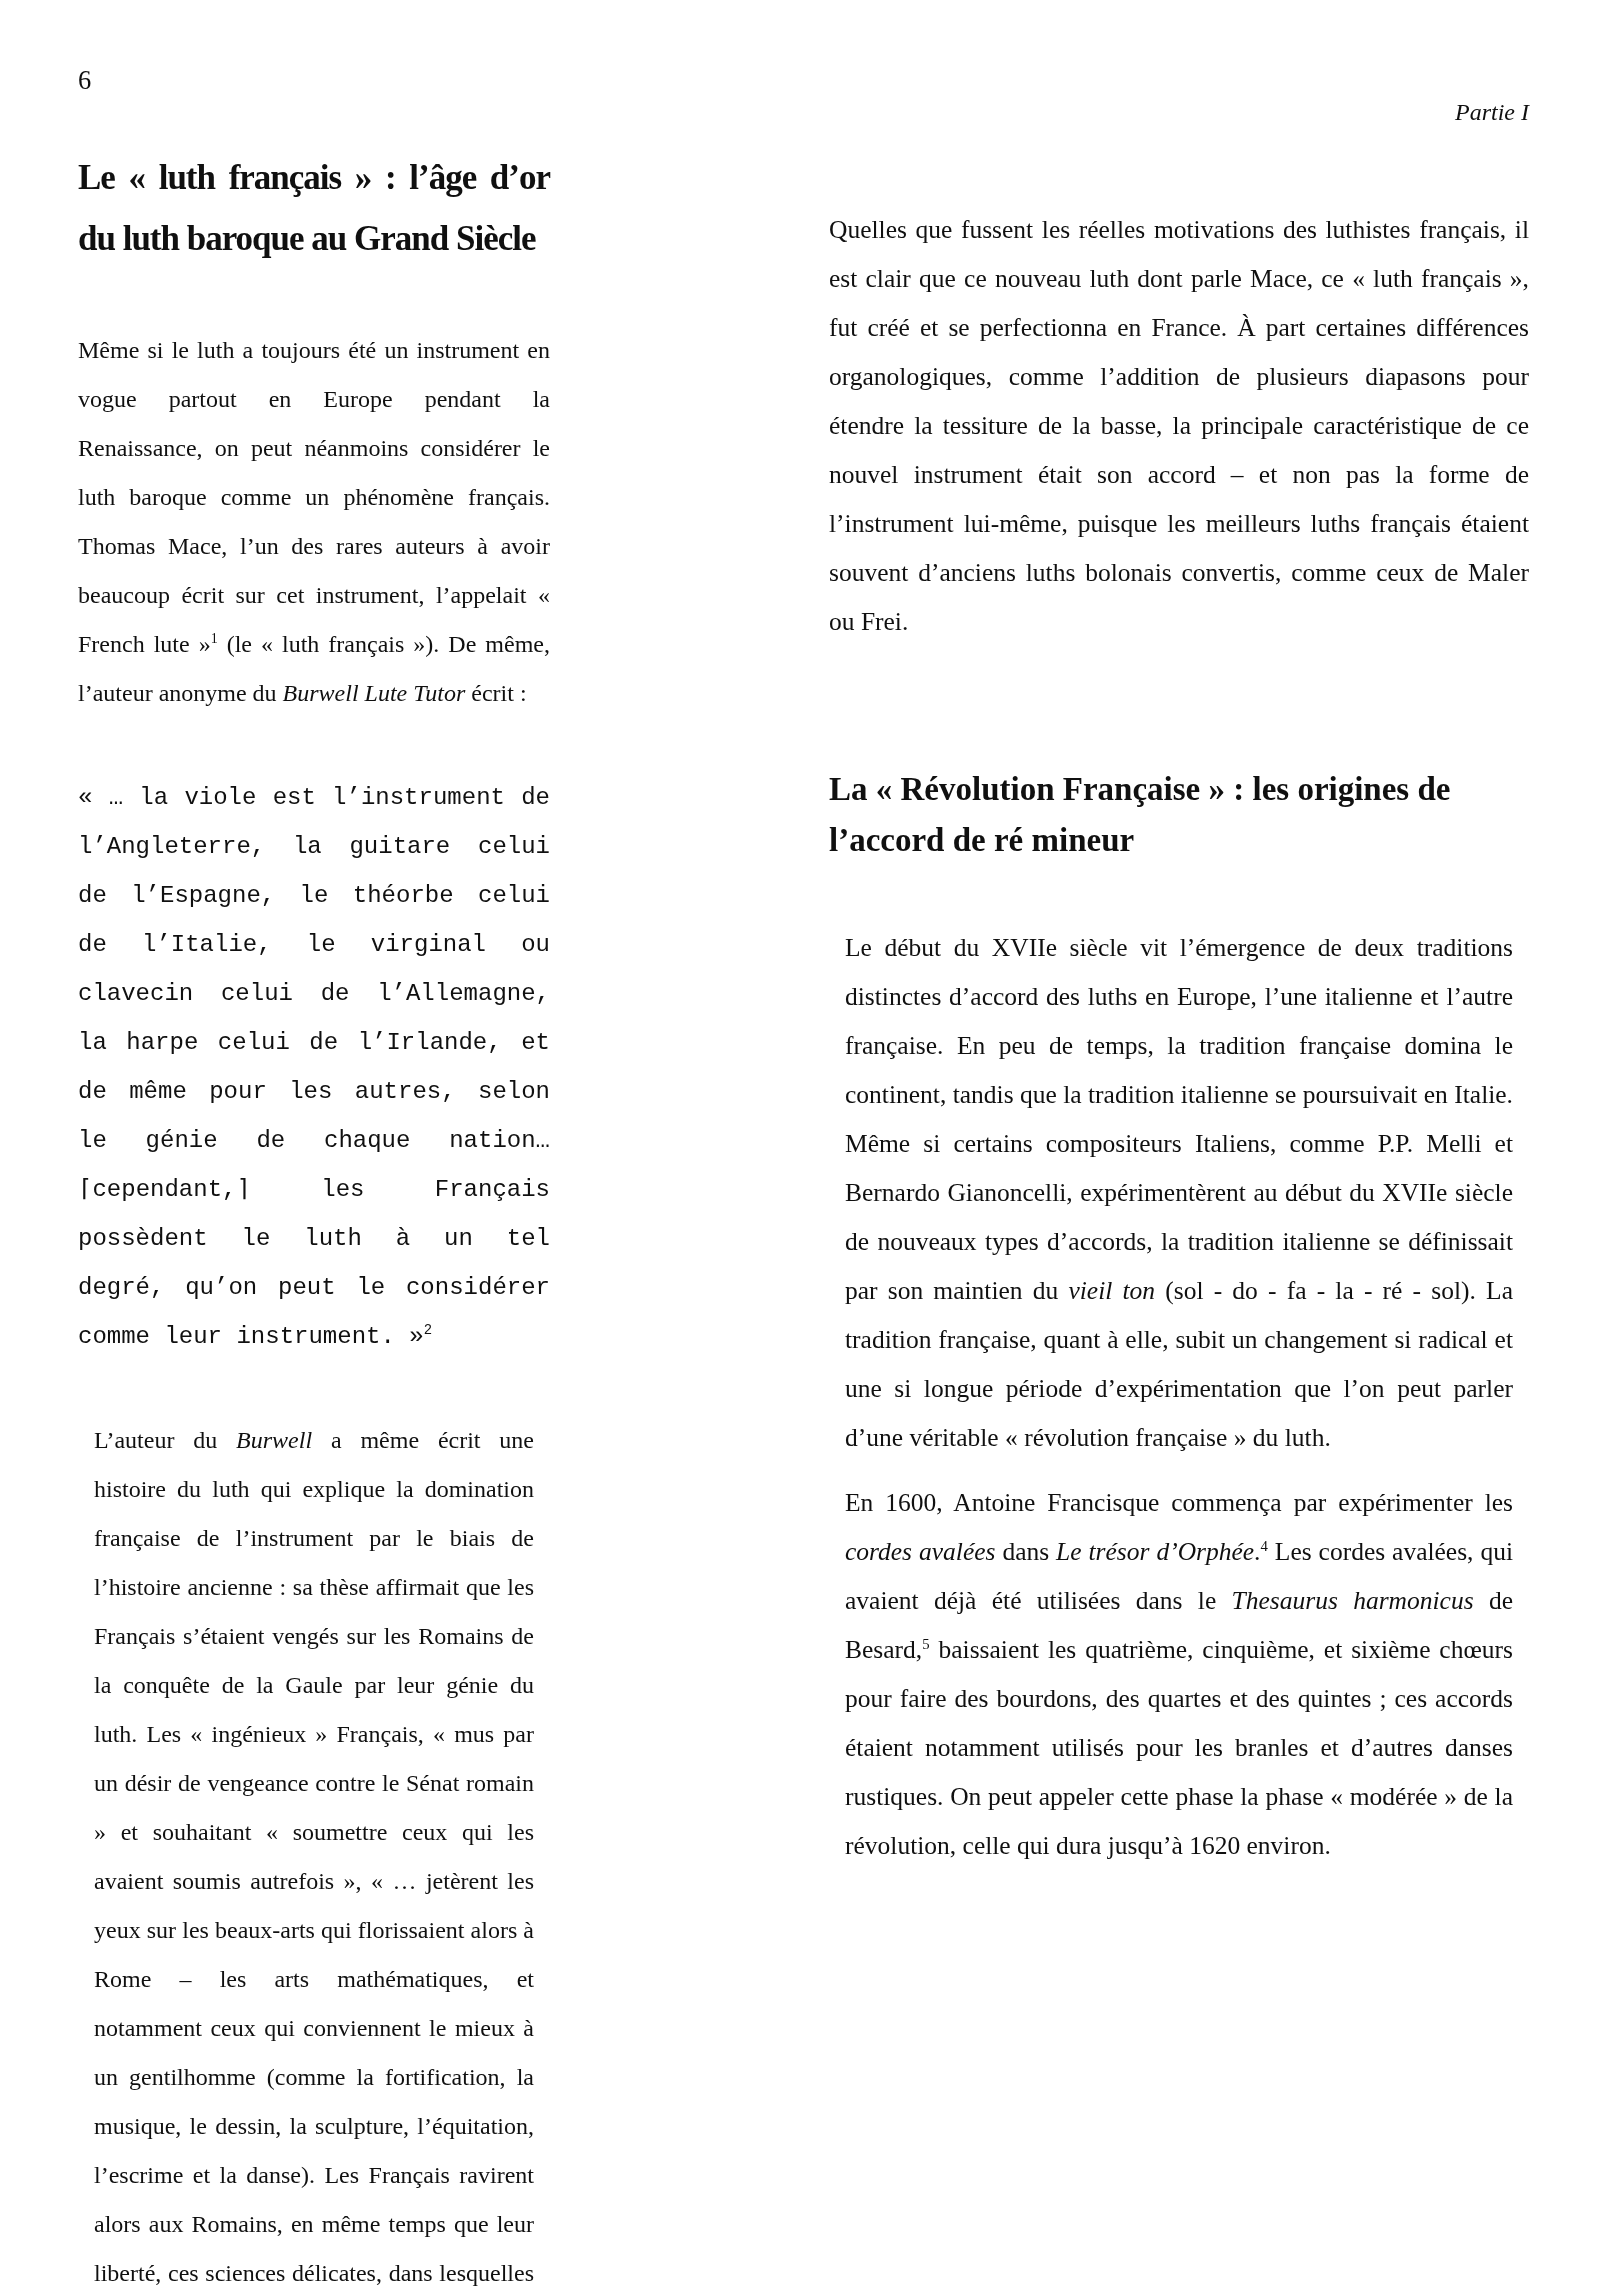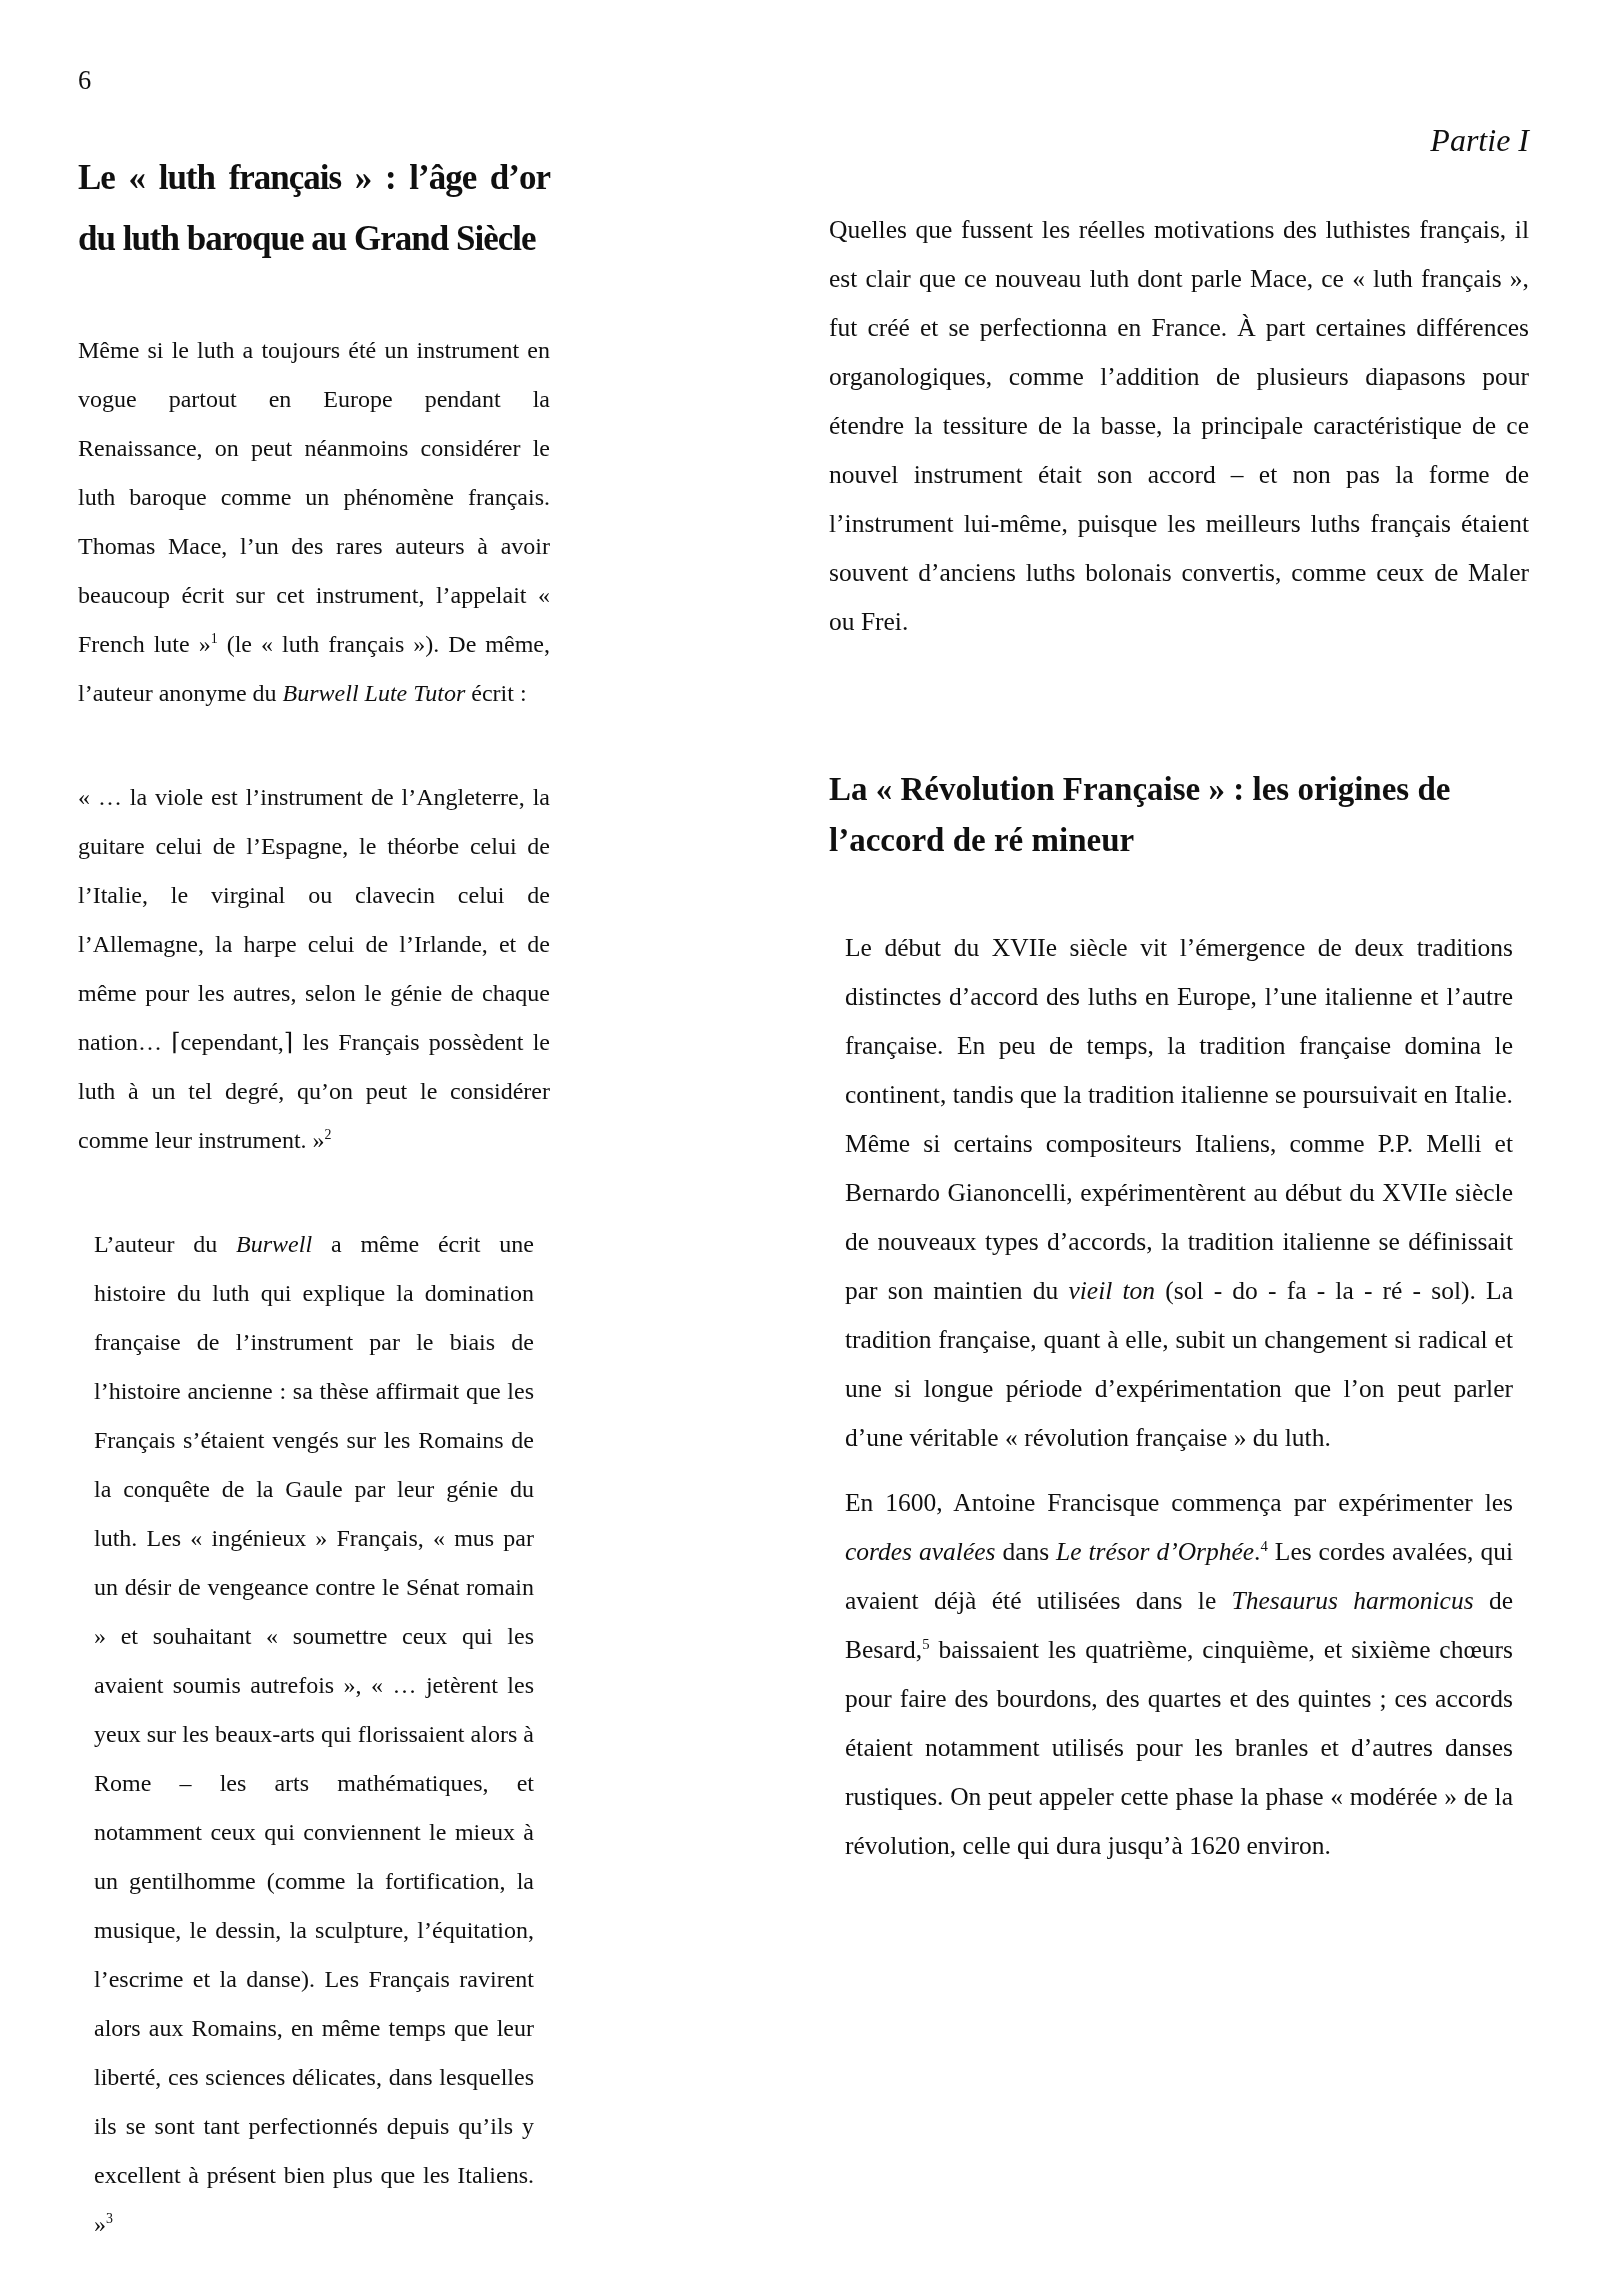--- a/index.html
+++ b/index.html
@@ -22,24 +22,23 @@
     position: absolute;
     top: 65px;
     left: 78px;
     font-size: 26.5px;
     line-height: 31px;
   }
   .running-head {
     position: absolute;
     top: 96px;
     right: 92px;
-    font-size: 32px;
+    font-size: 24px;
     font-style: italic;
     line-height: 33px;
-    margin-top: 28px;
   }
   
   .col { position: absolute; }
   .col-left  { left: 78px;  top: 147px; width: 472px; }
   .col-right { left: 829px; top: 205px; width: 700px; }
 
   h1.chapter-title {
     margin: 0 0 57px 0;
     font-size: 35px;
     line-height: 61px;
@@ -63,20 +62,21 @@
     font-size: 24px;
     line-height: 49px;
   }
   .col-right .body {
     font-size: 25.5px;
     line-height: 49px;
   }
   blockquote.body {
     margin: 55px 0 55px 0;
     padding: 0;
+    font-family: Liberation Mono, monospace;
   }
   p.para-first { margin: 0; }
   p.para-follow { margin: 16px; }
   sup {
     font-size: 0.58em;
     line-height: 0;
     vertical-align: super;
   }
 </style>
 </head>

